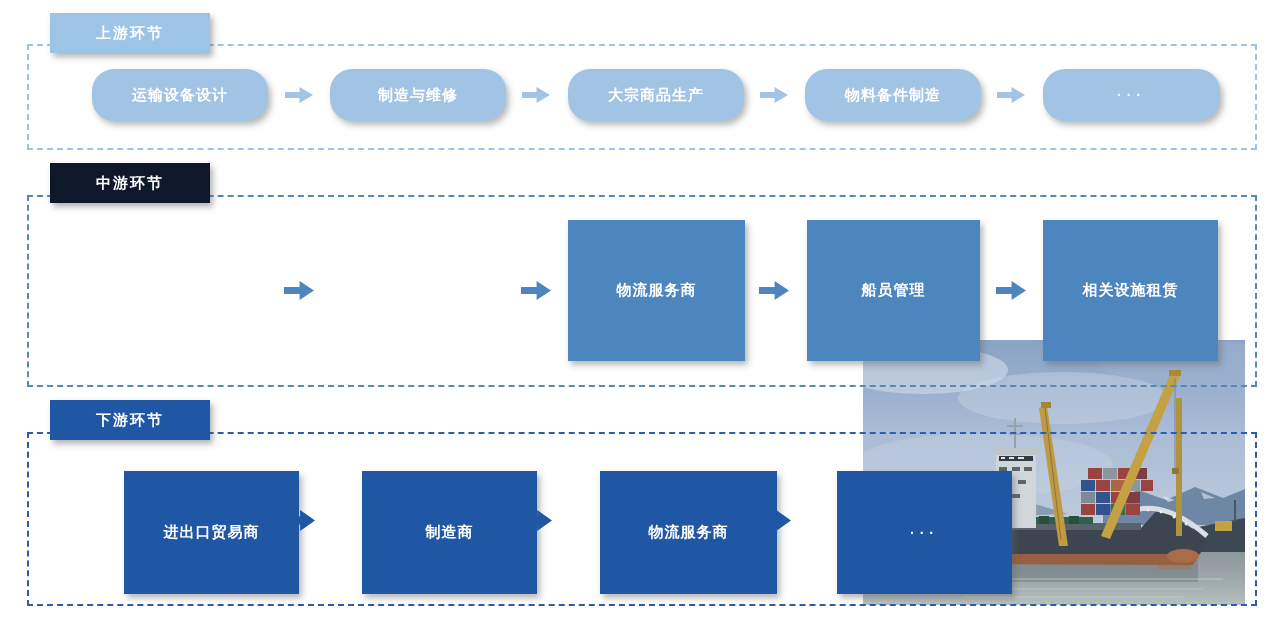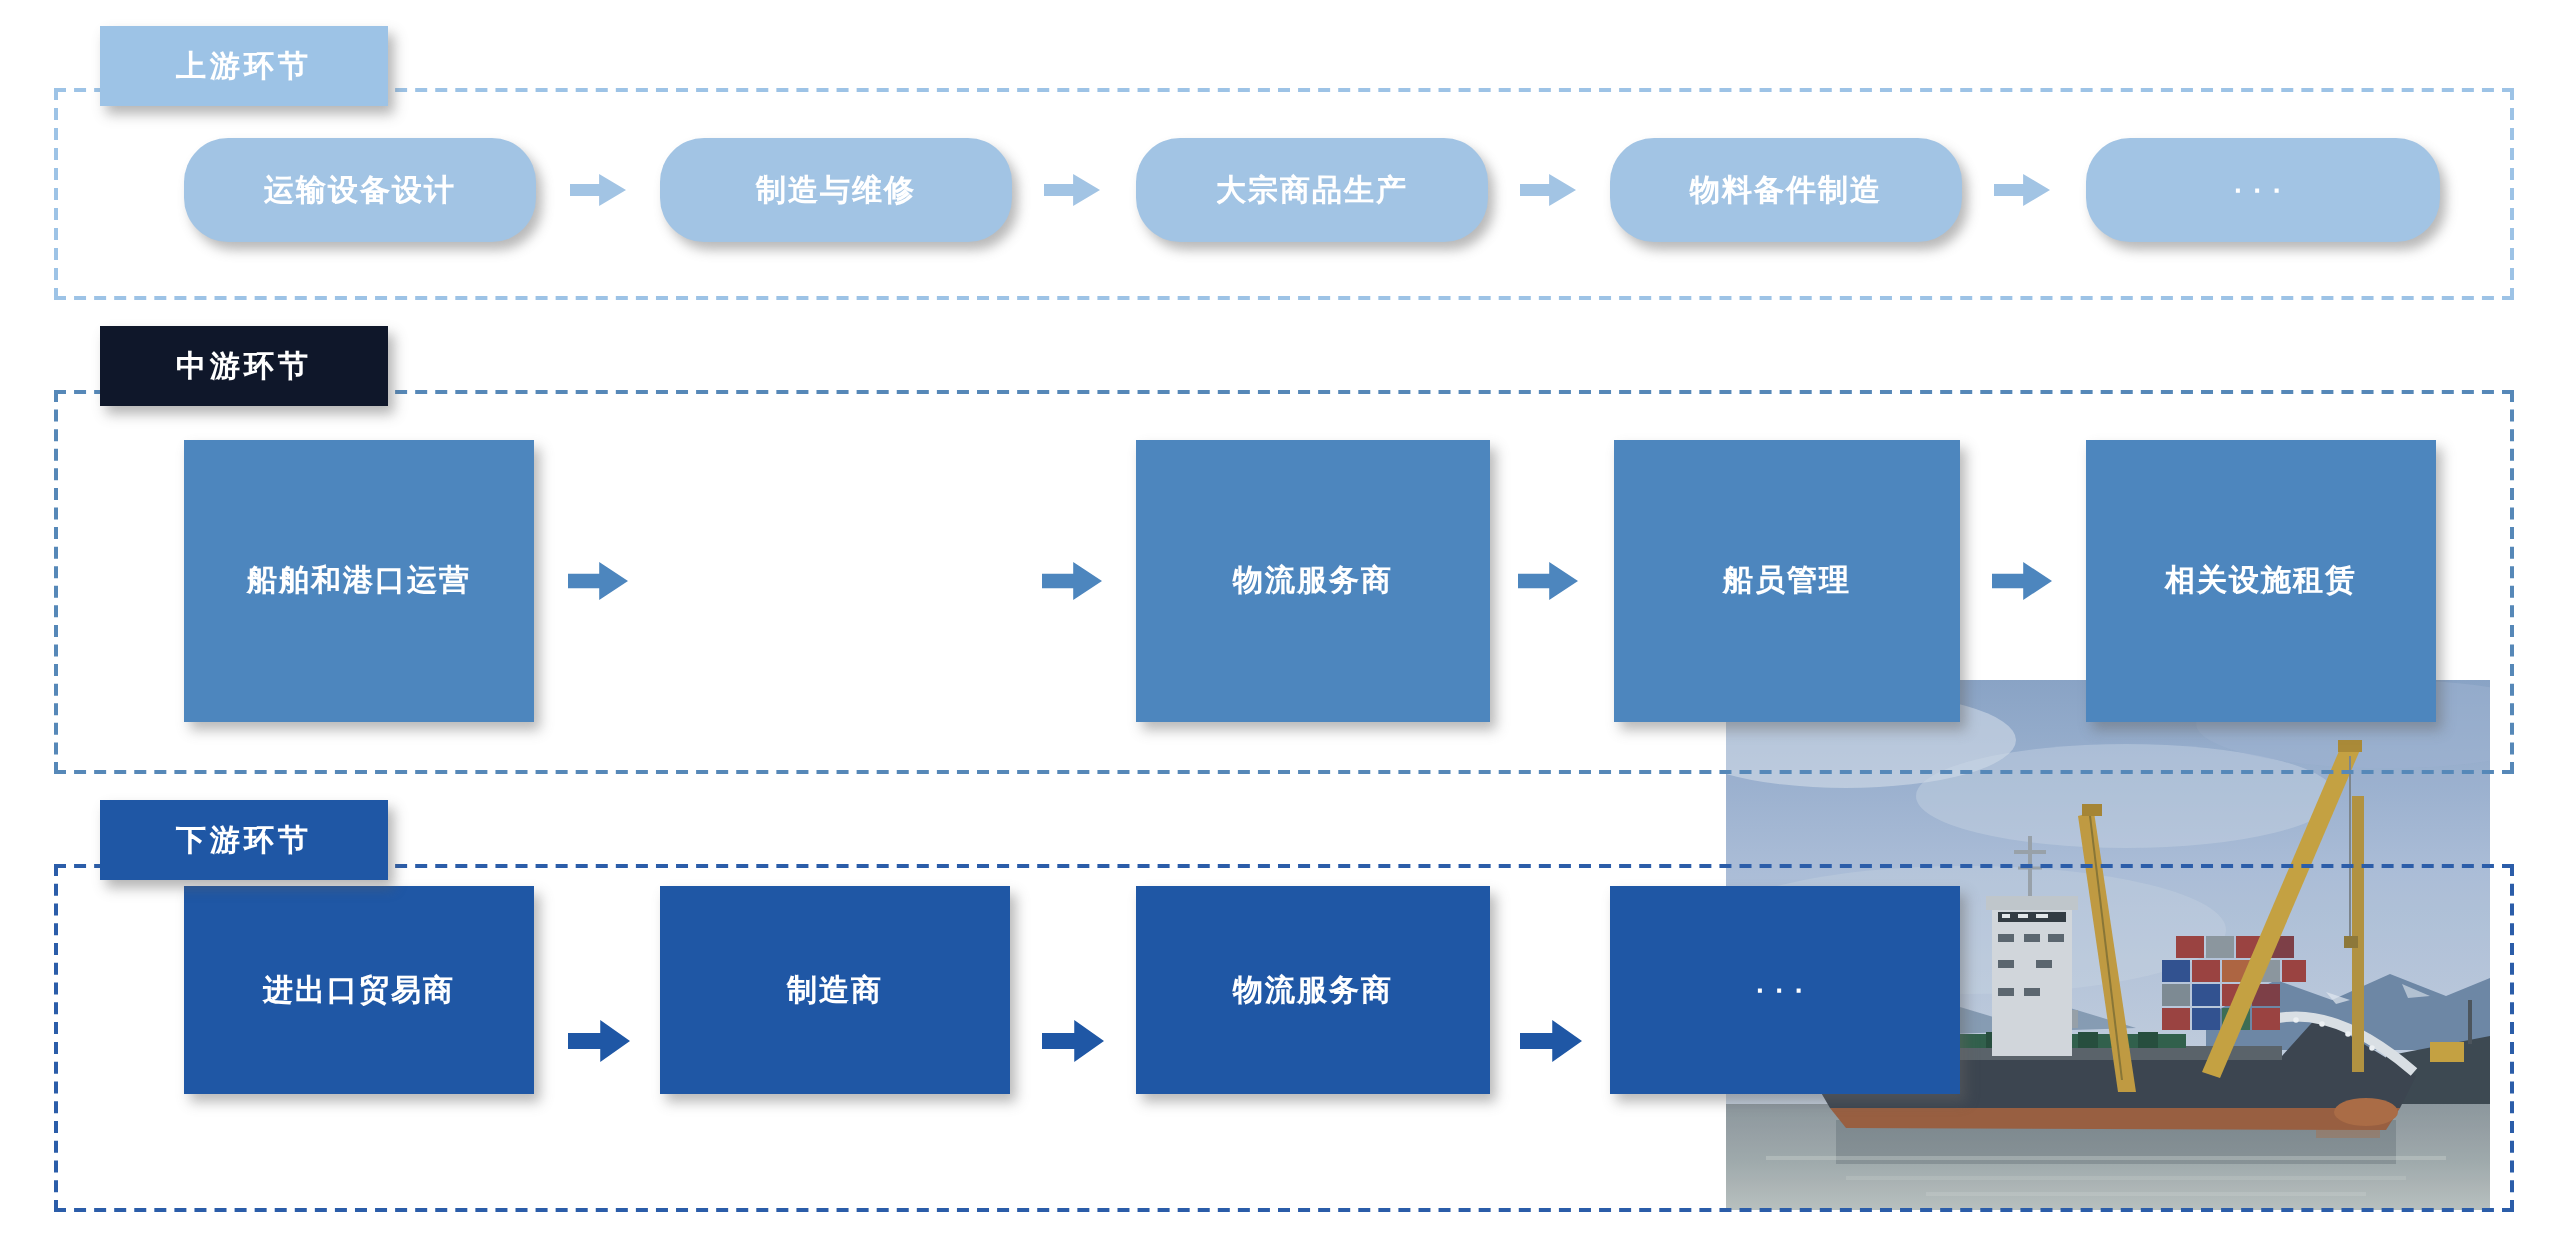--- a/index.html
+++ b/index.html
@@ -6,21 +6,21 @@
   #stage{
     position:relative;width:1283px;height:624px;background:#ffffff;overflow:hidden;
     font-family:"Liberation Sans","DejaVu Sans",sans-serif;
   }
   .tier-container{position:absolute;border:2px dashed;z-index:2;background:transparent;}
   .tier-container.up{border-color:#9DC3E6;}
   .tier-container.mid{border-color:#5688B8;}
   .tier-container.down{border-color:#2B5DA9;}
 
   .tier-label{
-    position:absolute;width:144px;height:40px;display:flex;align-items:center;justify-content:center;
+    position:absolute;width:160px;height:40px;display:flex;align-items:center;justify-content:center;
     color:#ffffff;font-size:15px;font-weight:bold;letter-spacing:2px;z-index:4;
     box-shadow:3px 4px 6px rgba(90,90,90,.45);
   }
   .tier-label.up{background:#9DC3E6;}
   .tier-label.mid{background:#0f172a;}
   .tier-label.down{background:#1F57A5;}
 
   .chain-box{
     position:absolute;display:flex;align-items:center;justify-content:center;
     color:#ffffff;font-size:15px;font-weight:600;letter-spacing:1px;z-index:3;text-align:center;
@@ -38,21 +38,21 @@
   }
   .arrow.up{background:#A2C4E4;width:28px;height:16px;top:87px;}
   .arrow.mid{background:#4D86BE;width:30px;height:19px;top:281px;}
   .arrow.down{background:#1F57A5;width:31px;height:21px;top:510px;}
 
   
   .r1{top:69px;height:52px;width:176px;border-radius:22px;}
   
   .r2{top:220px;height:141px;width:175px;}
   
-  .r3{top:443px;height:104px;width:175px;}
+  .r3{top:471px;height:123px;width:175px;margin-left:32px;}
 
   .c1{left:92px;} .c2{left:330px;} .c3{left:568px;} .c4{left:805px;} .c5{left:1043px;}
 
   #photo{position:absolute;left:863px;top:340px;width:382px;height:265px;z-index:1;}
 </style>
 </head>
 <body>
 
 <div id="stage">
 
@@ -171,21 +171,20 @@
   <div class="chain-box up r1 c3">大宗商品生产</div>
   <div class="arrow up" style="left:760px;"></div>
   <div class="chain-box up r1 c4">物料备件制造</div>
   <div class="arrow up" style="left:997px;"></div>
   <div class="chain-box up dots r1 c5" style="width:177px;">···</div>
 
   <div class="tier-container mid" style="left:27px;top:195px;width:1226px;height:188px;"></div>
   <div class="tier-label mid" style="left:50px;top:163px;">
     <span>中游环节</span>
   </div>
-  <div class="chain-box mid r2 c1">船舶和港口运营</div>
   <div class="arrow mid" style="left:284px;"></div>
   <div class="arrow mid" style="left:521px;"></div>
   <div class="chain-box mid r2 c3" style="width:177px;">物流服务商</div>
   <div class="arrow mid" style="left:759px;"></div>
   <div class="chain-box mid r2 c4" style="left:807px;width:173px;">船员管理</div>
   <div class="arrow mid" style="left:996px;"></div>
   <div class="chain-box mid r2 c5">相关设施租赁</div>
 
   <div class="tier-container down" style="left:27px;top:432px;width:1226px;height:170px;"></div>
   <div class="tier-label down" style="left:50px;top:400px;">

